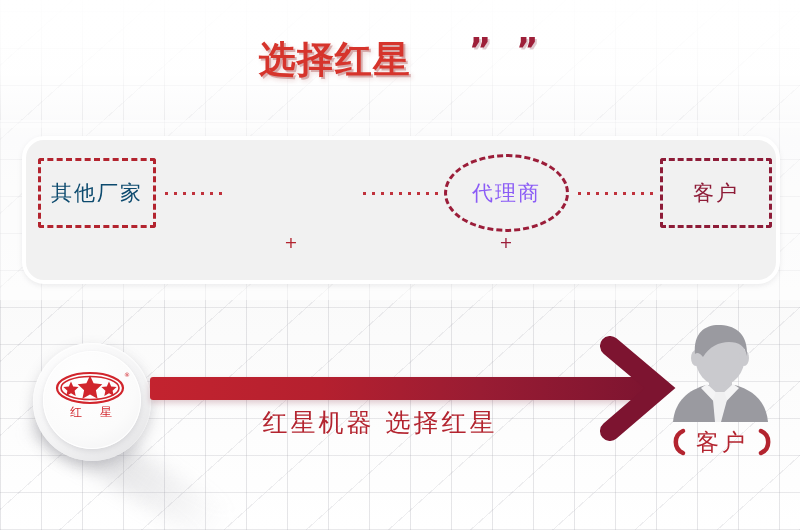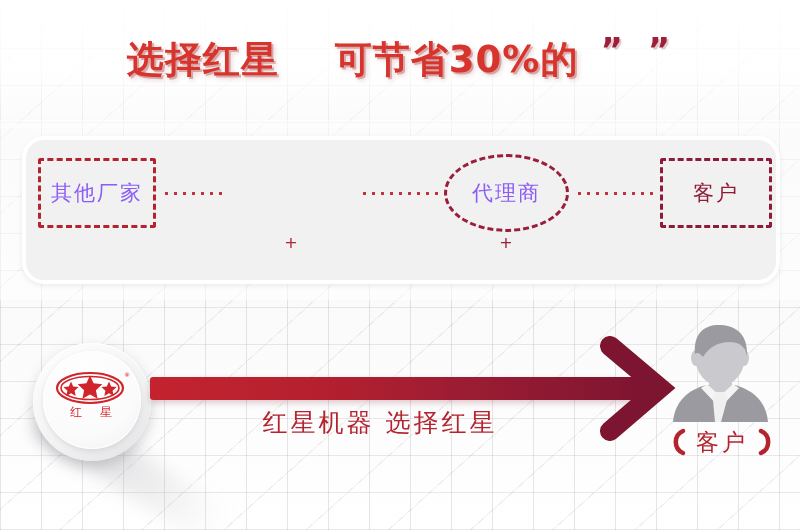--- a/index.html
+++ b/index.html
@@ -68,21 +68,21 @@
     border:4px solid #ffffff;
     border-radius:22px;
     box-sizing:border-box;
     box-shadow:0 2px 5px rgba(120,120,130,.13);
   }
   .chain{position:absolute;inset:0;}
 
   .node{
     position:absolute;
     display:flex;align-items:center;justify-content:center;
-    color:#8b5cf6;
+    color:#0c4a6e;
     font-size:21px;
     letter-spacing:2px;
     font-family:"DejaVu Sans","Liberation Sans",sans-serif;
     box-sizing:border-box;
     background:transparent;
   }
   .node.rect{
     border:3px dashed #b3242f;
     border-radius:3px;
   }
@@ -179,21 +179,20 @@
 
 <div id="stage">
 
   <div class="grid"></div>
   <div class="grid-fade-top"></div>
   <div class="grid-fade-mid"></div>
 
   <div class="headline">
     <span class="h-red">选择红星</span>
     <span class="h-gap"></span>
-    <span class="h-red">可节省30%的</span>
     <span class="h-quote">”</span>
     <span class="h-quote">”</span>
   </div>
 
   <div class="card">
     <div class="chain">
 
       <div class="node rect n1">
         <span>其他厂家</span>
       </div>

